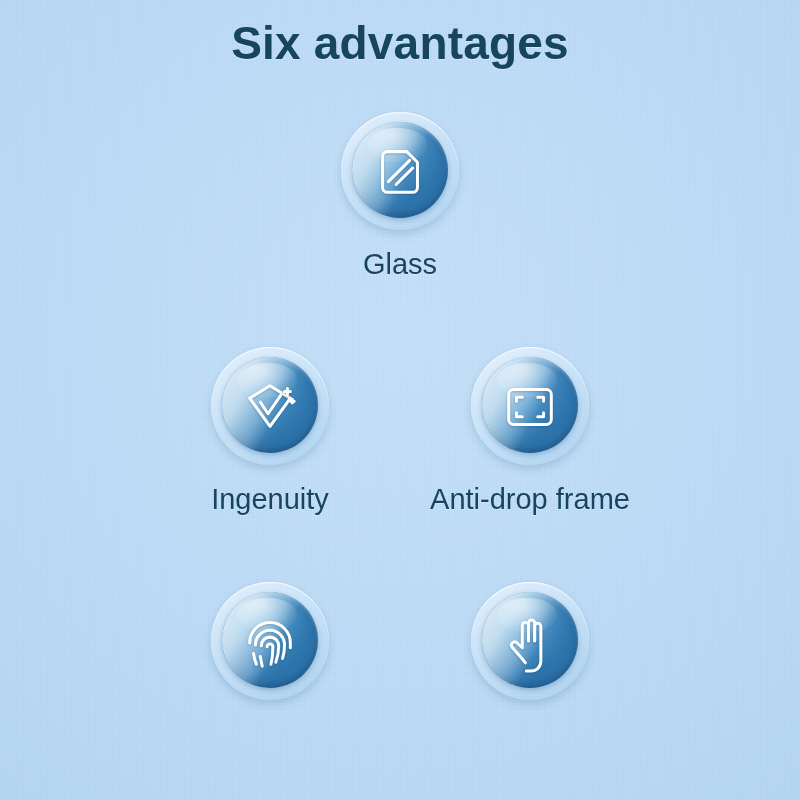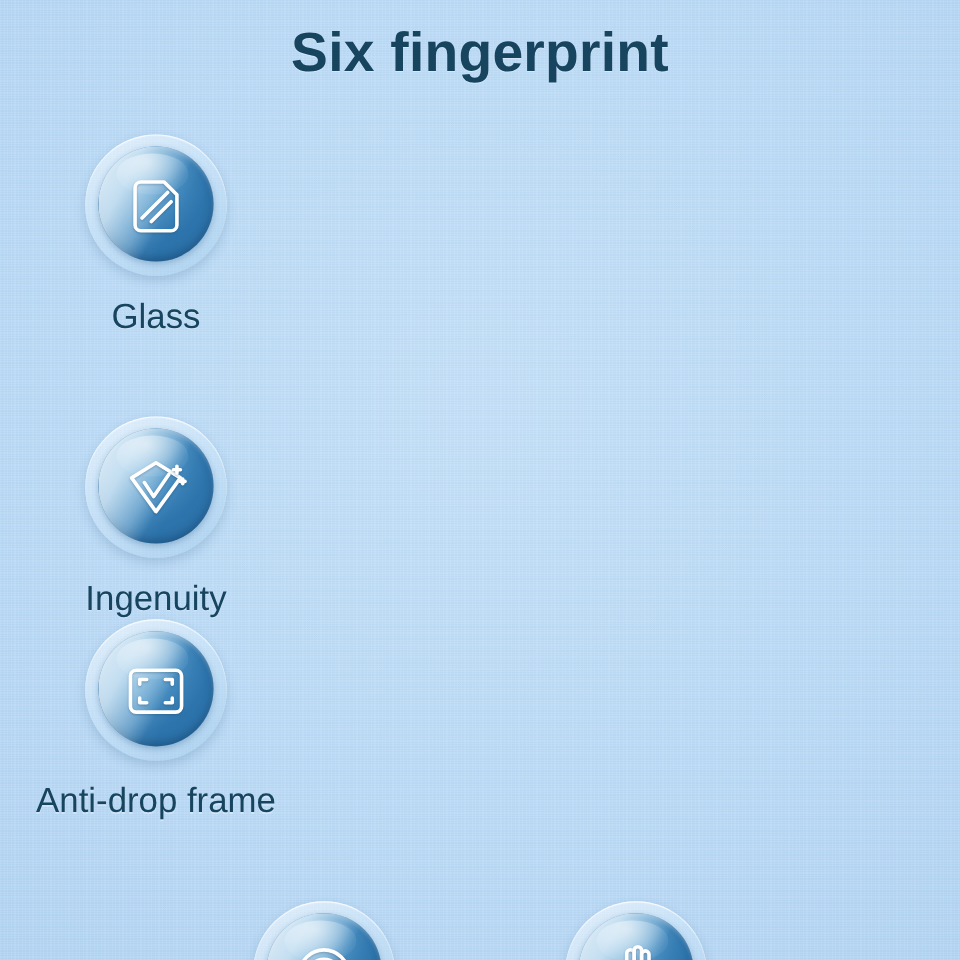--- a/index.html
+++ b/index.html
@@ -150,32 +150,32 @@
 
   .caption {
     margin-top: 18px;
     font-size: 29px;
     font-weight: 400;
     color: #17445e;
     white-space: nowrap;
     text-shadow: 0 1px 0 rgba(255,255,255,0.30);
   }
 
-  .row-1 { margin-bottom: 0; flex-direction: column; }
-  .row-2 { margin-top: 66px; flex-direction: column; }
+  .row-1 { margin-bottom: 0; }
+  .row-2 { margin-top: 66px; }
   .row-3 { margin-top: 66px; }
 </style>
 </head>
 <body>
 
 <div id="page-bg"></div>
 
 <div id="root">
 
-  <h1 class="page-title">Six fingerprint</h1>
+  <h1 class="page-title">Six advantages</h1>
 
   <div class="grid">
 
     <div class="row row-1">
 
       <div class="cell">
         <div class="medallion">
           <div class="halo"></div>
           <div class="disc">
             <div class="gloss"></div>

